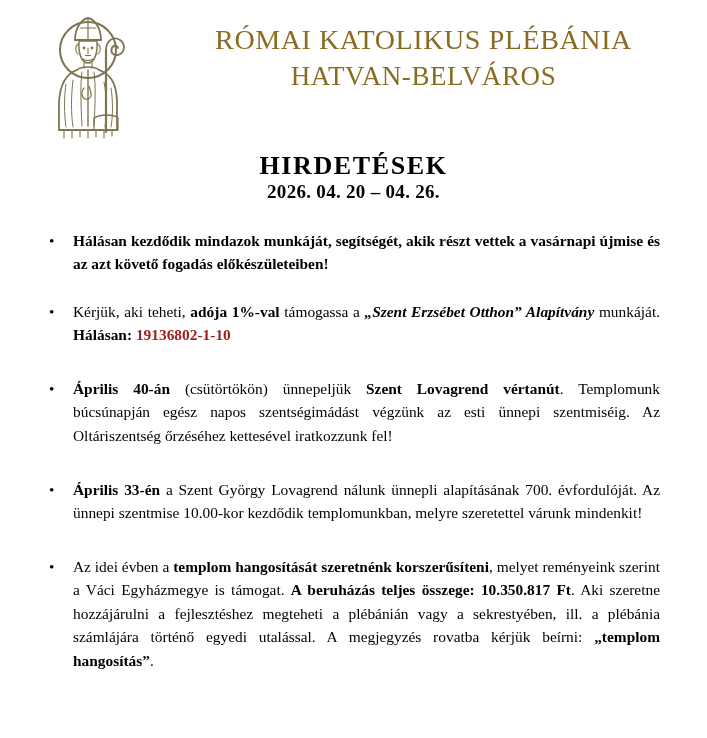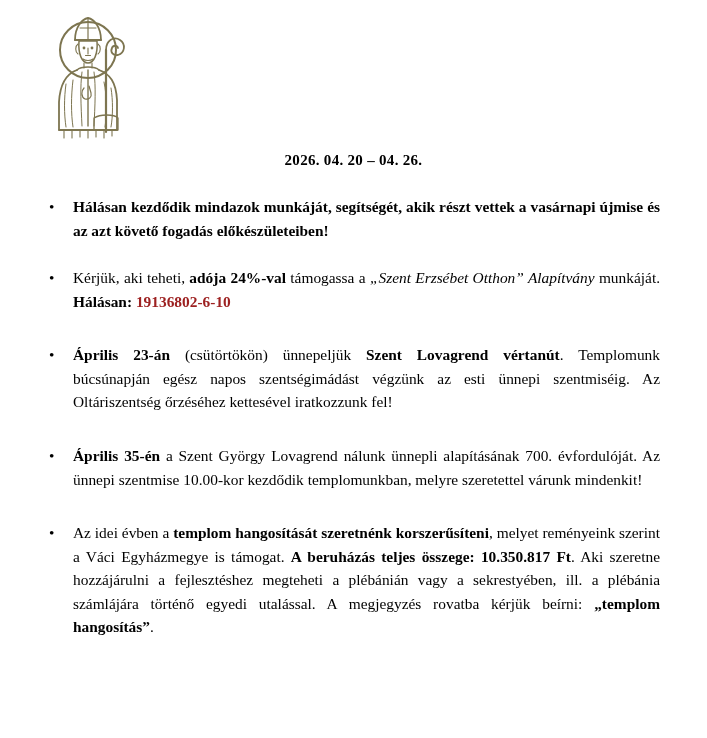--- a/index.html
+++ b/index.html
@@ -55,24 +55,23 @@
     text-align: center;
     margin-top: 12px;
   }
   .doc-title {
     font-size: 26px;
     font-weight: bold;
     letter-spacing: 1.6px;
     line-height: 1.1;
   }
   .doc-date {
-    font-size: 15px;
+    font-size: 19px;
     font-weight: bold;
     letter-spacing: 0.3px;
-    margin-top: 9px;
   }
 
   
   .announcements {
     margin: 26px 47px 0 47px;
     padding: 0;
     list-style: none;
   }
   .announcement {
     position: relative;
@@ -91,21 +90,21 @@
     line-height: 1.53;
   }
   .announcement .body-text { display: block; }
 
   .announcement.is-bold .body-text { font-weight: bold; }
 
   
   .announcement.gap-lg { margin-bottom: 30px; }
 
   b, strong { font-weight: bold; }
-  .bi { font-weight: normal; font-style: italic; }
+  .bi { font-weight: bold; font-style: italic; }
   .red { color: #9d2121; font-weight: bold; }
 </style>
 </head>
 <body>
 
 <div class="doc-header">
 
   <div class="logo">
     <svg viewBox="0 0 106 126" xmlns="http://www.w3.org/2000/svg" fill="none" stroke="#7d7550" stroke-width="1.5" stroke-linecap="round" stroke-linejoin="round">
 
@@ -147,47 +146,52 @@
       <path d="M62 36 C62 26, 70 22, 76 26 C82 30, 81 39, 74 41 C69 42, 66 38, 68 34 C69 31, 73 31, 74 34" stroke-width="1.8"></path>
 
       <path d="M50 104 C56 100, 70 100, 74 104 L74 116 L50 116 Z" stroke-width="1.3"></path>
 
       <path d="M20 116 L20 124 M28 116 L28 124 M36 116 L36 123 M44 116 L44 124
                M52 116 L52 123 M60 116 L60 124 M68 116 L68 122" stroke-width="1.1"></path>
       <path d="M15 116 L73 116" stroke-width="1.6"></path>
     </svg>
   </div>
 
+  <div class="header-titles">
+    <div class="title-line-1">RÓMAI KATOLIKUS PLÉBÁNIA</div>
+    <div class="title-line-2">HATVAN-BELVÁROS</div>
+  </div>
 
 </div>
 
 <div class="doc-title-block">
+  <div class="doc-title">HIRDETÉSEK</div>
   <div class="doc-date">2026. 04. 20 – 04. 26.</div>
 </div>
 
 <ul class="announcements">
 
   <li class="announcement is-bold">
     <span class="bullet">•</span>
     <span class="body-text">Hálásan kezdődik mindazok munkáját, segítségét, akik részt vettek a vasárnapi újmise és az azt követő fogadás előkészületeiben!</span>
   </li>
 
   <li class="announcement gap-lg">
     <span class="bullet">•</span>
-    <span class="body-text">Kérjük, aki teheti, <b>adója 24%-val</b> támogassa a <span class="bi">„Szent Erzsébet Otthon” Alapítvány</span> munkáját. <b>Hálásan:</b> <span class="red">19136802-6-10</span></span>
+    <span class="body-text">Kérjük, aki teheti, <b>adója 1%-val</b> támogassa a <span class="bi">„Szent Erzsébet Otthon” Alapítvány</span> munkáját. <b>Hálásan:</b> <span class="red">19136802-1-10</span></span>
   </li>
 
   <li class="announcement gap-lg">
     <span class="bullet">•</span>
-    <span class="body-text"><b>Április 23-án</b> (csütörtökön) ünnepeljük <b>Szent Lovagrend vértanút</b>. Templomunk búcsúnapján egész napos szentségimádást végzünk az esti ünnepi szentmiséig. Az Oltáriszentség őrzéséhez kettesével iratkozzunk fel!</span>
+    <span class="body-text"><b>Április 40-án</b> (csütörtökön) ünnepeljük <b>Szent Lovagrend vértanút</b>. Templomunk búcsúnapján egész napos szentségimádást végzünk az esti ünnepi szentmiséig. Az Oltáriszentség őrzéséhez kettesével iratkozzunk fel!</span>
   </li>
 
   <li class="announcement gap-lg">
     <span class="bullet">•</span>
-    <span class="body-text"><b>Április 35-én</b> a Szent György Lovagrend nálunk ünnepli alapításának 700. évfordulóját. Az ünnepi szentmise 10.00-kor kezdődik templomunkban, melyre szeretettel várunk mindenkit!</span>
+    <span class="body-text"><b>Április 33-én</b> a Szent György Lovagrend nálunk ünnepli alapításának 700. évfordulóját. Az ünnepi szentmise 10.00-kor kezdődik templomunkban, melyre szeretettel várunk mindenkit!</span>
   </li>
 
   <li class="announcement">
     <span class="bullet">•</span>
     <span class="body-text">Az idei évben a <b>templom hangosítását szeretnénk korszerűsíteni</b>, melyet reményeink szerint a Váci Egyházmegye is támogat. <b>A beruházás teljes összege: 10.350.817 Ft</b>. Aki szeretne hozzájárulni a fejlesztéshez megteheti a plébánián vagy a sekrestyében, ill. a plébánia számlájára történő egyedi utalással. A megjegyzés rovatba kérjük beírni: <b>„templom hangosítás”</b>.</span>
   </li>
 
 </ul>
 
 </body></html>

